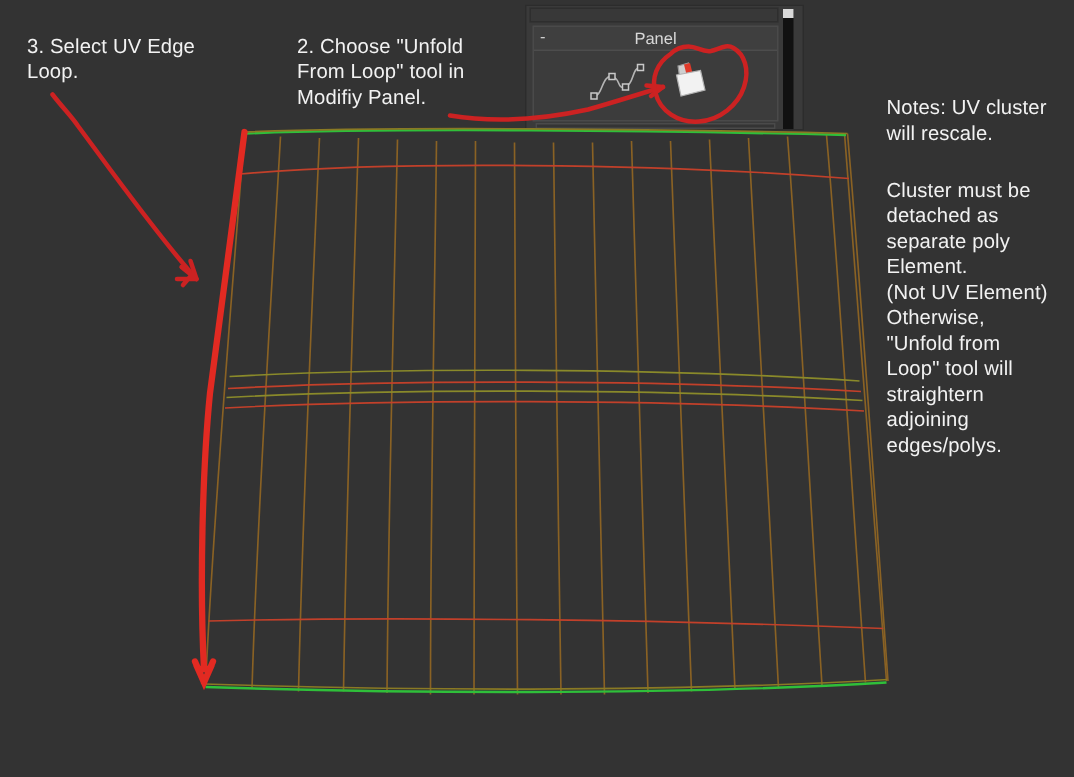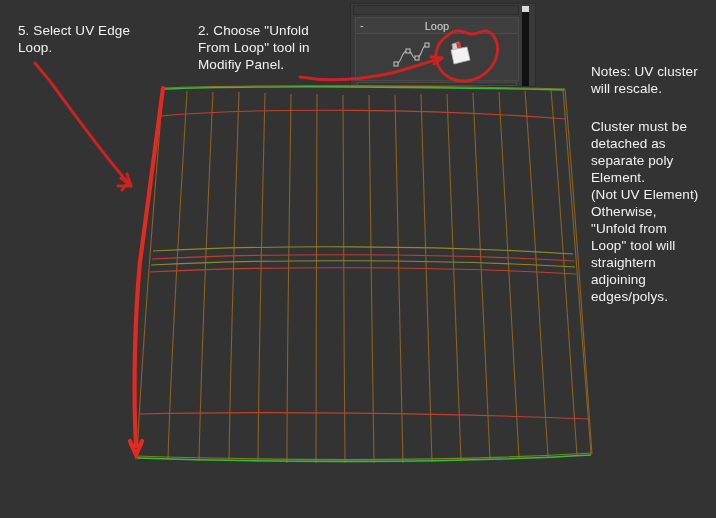--- a/index.html
+++ b/index.html
@@ -129,21 +129,21 @@
       <path d="M565,89 C573,180 583,328 592,454"></path>
     </g>
   </svg>
 
   <div id="panel">
     <div id="panel-topstrip"></div>
 
     <div id="rollout">
       <div id="rollout-header">
         <span id="rollout-collapse">-</span>
-        <span>Loop</span>
+        <span>Panel</span>
       </div>
 
       <div id="rollout-body">
 
         <svg id="spline-icon" width="40" height="30" viewBox="0 0 40 30">
           <path d="M4,24 C10,24 9,10 16,11 C22,12 19,20 25,18 C31,16 29,5 35,5" fill="none" stroke="#b4b4b4" stroke-width="1.1"></path>
           <rect x="2" y="22" width="4" height="4" fill="#3c3c3c" stroke="#c8c8c8" stroke-width="1"></rect>
           <rect x="14" y="9" width="4" height="4" fill="#3c3c3c" stroke="#c8c8c8" stroke-width="1"></rect>
           <rect x="23" y="16" width="4" height="4" fill="#3c3c3c" stroke="#c8c8c8" stroke-width="1"></rect>
           <rect x="33" y="3" width="4" height="4" fill="#3c3c3c" stroke="#c8c8c8" stroke-width="1"></rect>
@@ -180,21 +180,21 @@
     </g>
 
     <g fill="none" stroke="#cc2222" stroke-width="3" stroke-linecap="round">
       <path d="M447,36 C438,42 434,52 437,62 C440,74 452,82 466,81
                C480,80 492,70 496,58 C500,46 496,36 489,32
                C484,29 479,33 474,34 C468,35 465,31 459,31
                C454,31 450,33 447,36 Z"></path>
     </g>
   </svg>
 
-  <div class="anno" id="anno-step1">5. Select UV Edge
+  <div class="anno" id="anno-step1">3. Select UV Edge
 Loop.</div>
 
   <div class="anno" id="anno-step2">2. Choose "Unfold
 From Loop" tool in
 Modifiy Panel.</div>
 
   <div class="anno" id="anno-notes1">Notes: UV cluster
 will rescale.</div>
 
   <div class="anno" id="anno-notes2">Cluster must be

